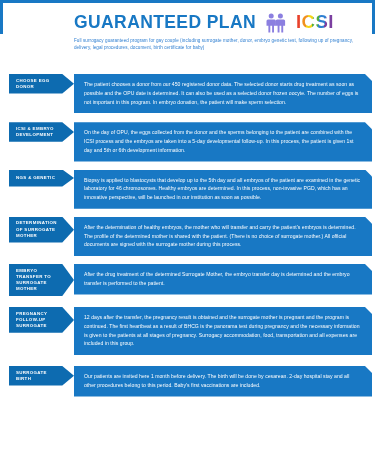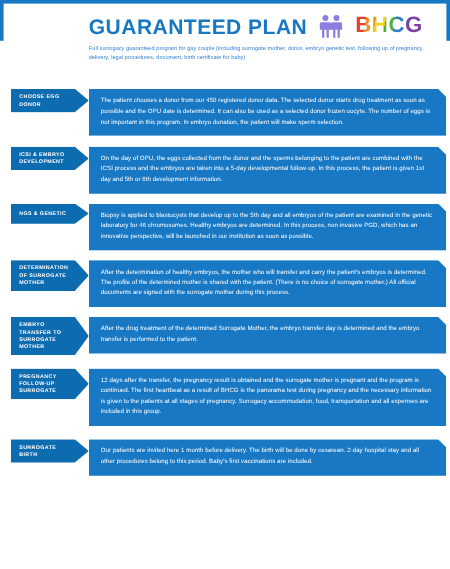--- a/index.html
+++ b/index.html
@@ -28,21 +28,21 @@
   }
 
   
   .header {
     position: absolute;
     left: 0; top: 0;
     width: 375px;
   }
   .header-row {
     display: flex;
-    align-items: flex-start;
+    align-items: center;
     padding: 12px 0 0 74px;
     gap: 9px;
   }
   .title {
     font-size: 17.5px;
     font-weight: bold;
     letter-spacing: 0.4px;
     color: #1878c4;
     white-space: nowrap;
   }
@@ -157,21 +157,21 @@
       <span class="couple-icon">
         <svg width="22" height="20" viewBox="0 0 22 20" xmlns="http://www.w3.org/2000/svg">
           <g fill="#8b7fe0">
             <circle cx="6.2" cy="3.1" r="2.5"></circle>
             <path d="M3.0 6.6 h6.4 a1.5 1.5 0 0 1 1.5 1.5 v4.6 h-1.9 v6.8 h-1.9 v-6.8 h-1.8 v6.8 h-1.9 v-6.8 h-1.9 v-4.6 a1.5 1.5 0 0 1 1.5 -1.5 z"></path>
             <circle cx="15.4" cy="3.1" r="2.5"></circle>
             <path d="M12.2 6.6 h6.4 a1.5 1.5 0 0 1 1.5 1.5 v4.6 h-1.9 v6.8 h-1.9 v-6.8 h-1.8 v6.8 h-1.9 v-6.8 h-1.9 v-4.6 a1.5 1.5 0 0 1 1.5 -1.5 z"></path>
           </g>
         </svg>
       </span>
-      <div class="lgbt">BHCG</div>
+      <div class="lgbt">ICSI</div>
     </div>
     <div class="subtitle">Full surrogacy guaranteed program for gay couple (including surrogate mother, donor, embryo genetic test, following up of pregnancy, delivery, legal procedures, document, birth certificate for baby)</div>
   </div>
 
   <div class="rows">
 
     <div class="row r1">
       <div class="badge-wrap">
         <div class="badge">CHOOSE EGG DONOR</div>
       </div>

